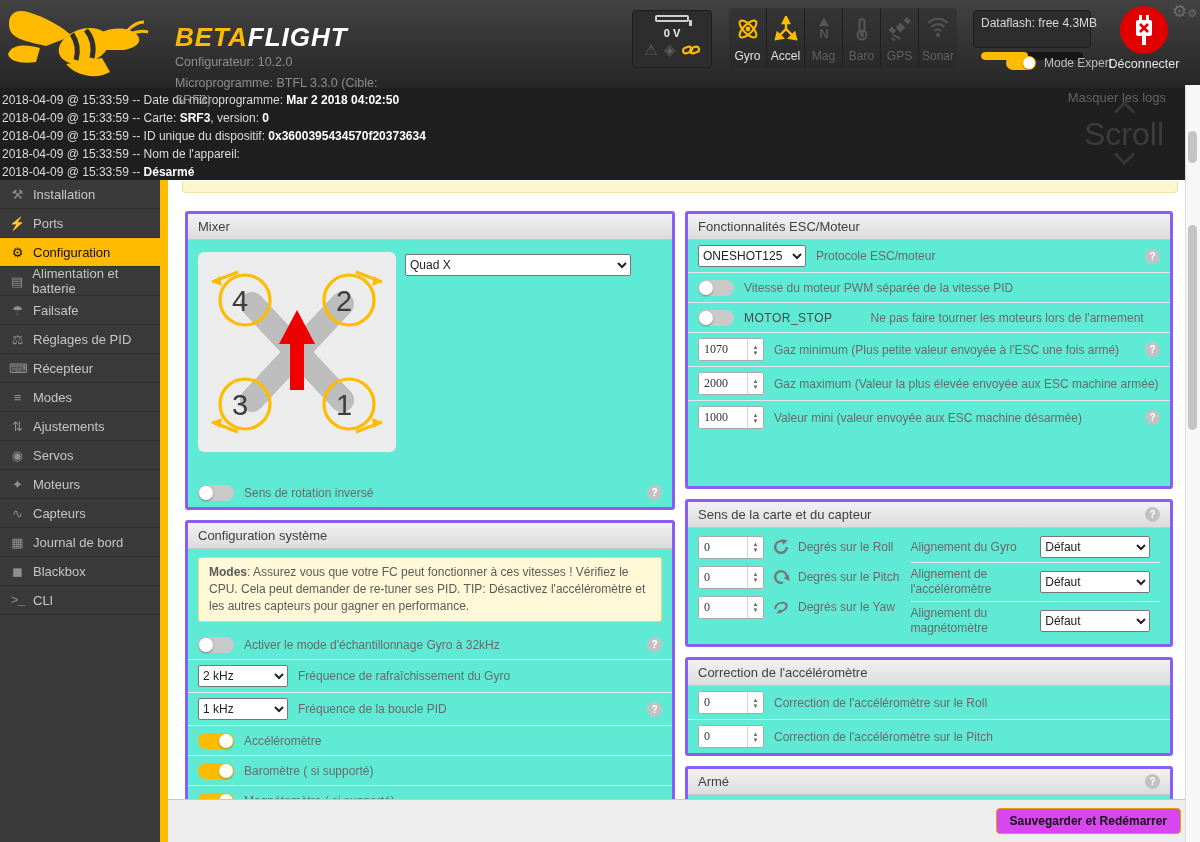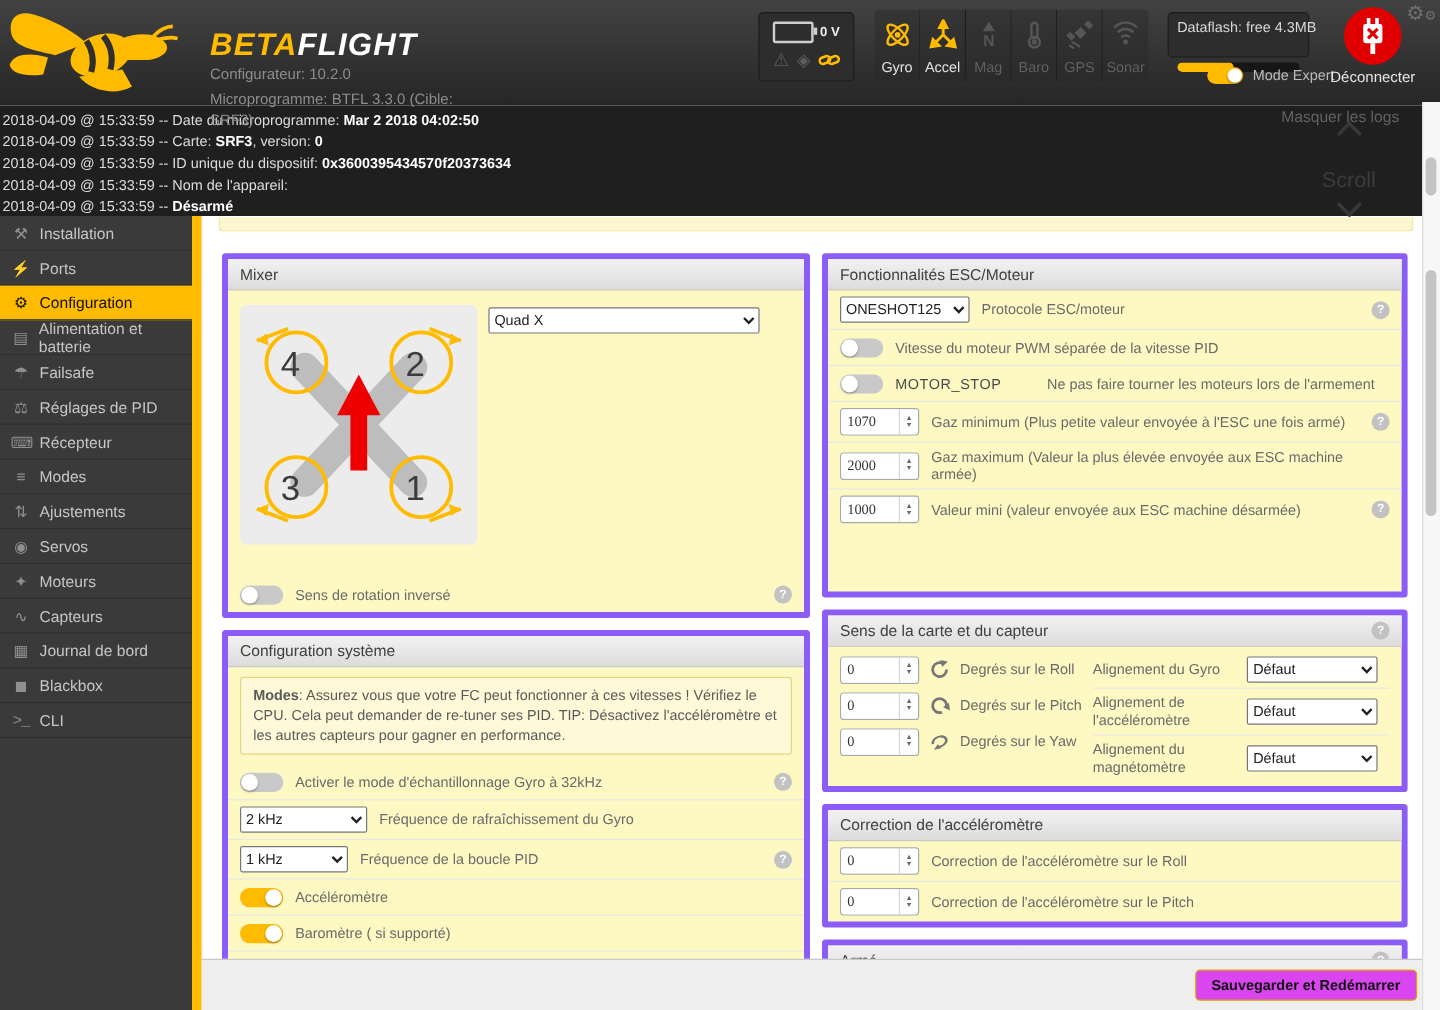--- a/index.html
+++ b/index.html
@@ -11,21 +11,21 @@
     background:linear-gradient(#424242,#262626);}
   .logo{position:absolute;left:6px;top:2px;display:flex;}
   .logo-txt{margin-left:14px;margin-top:22px;}
   .logo-name{font-size:26px;font-weight:bold;font-style:italic;letter-spacing:1px;line-height:26px;}
   .logo-name .beta{color:#ffbb00;}
   .logo-name .flight{color:#fff;}
   .logo-sub{width:228px;font-size:12.5px;color:#8d8d8d;line-height:17px;margin-top:4px;}
 
   .battery-box{position:absolute;left:632px;top:10px;width:80px;height:58px;background:#2d2d2d;
     border:1px solid #1d1d1d;border-radius:4px;padding:4px 0 0 0;box-sizing:border-box;}
-  .bat-row{display:flex;align-items:center;justify-content:center;gap:5px;height:24px;}
+  .bat-row{display:flex;align-items:center;justify-content:center;gap:5px;height:24px;flex-direction:column;}
   .bat-shape{width:30px;height:14px;border:2px solid #cfcfcf;border-radius:2px;position:relative;}
   .bat-shape:after{content:"";position:absolute;right:-5px;top:3px;width:3px;height:6px;background:#cfcfcf;}
   .bat-volt{color:#eee;font-size:11px;font-weight:bold;}
   .bat-icons{display:flex;align-items:center;justify-content:space-around;padding:2px 8px;}
   .bat-icons .gray{color:#5f5f5f;font-size:15px;}
 
   .sensor-bar{position:absolute;left:729px;top:8px;display:flex;}
   .sensor{width:38px;height:60px;background:linear-gradient(#353535,#2a2a2a);border-right:1px solid #1f1f1f;
     display:flex;flex-direction:column;align-items:center;justify-content:space-between;
     padding:8px 0 5px 0;box-sizing:border-box;}
@@ -50,21 +50,21 @@
 
   .gears{position:absolute;right:3px;top:1px;color:#6f6f6f;}
   .gears .g1{font-size:17px;} .gears .g2{font-size:11px;}
 
   
   .log-area{position:absolute;left:0;top:88px;width:1186px;height:92px;background:#1f1f1f;z-index:10;}
   .log-lines{padding:3px 0 0 2px;font-size:12px;color:#dcdcdc;line-height:18px;}
   .log-lines b{color:#fff;}
   .hide-logs{position:absolute;top:2px;right:20px;font-size:13px;color:#626262;cursor:pointer;}
   .scroll-widget{position:absolute;top:12px;right:16px;width:92px;height:72px;text-align:center;color:#3c3c3c;}
-  .scroll-word{font-size:18px;line-height:30px;margin-top:16px;}
+  .scroll-word{font-size:32px;line-height:30px;}
   .chev{width:12px;height:12px;border-left:3px solid #383838;border-top:3px solid #383838;margin:0 auto;}
   .chev.up{transform:rotate(45deg);margin-top:4px;}
   .chev.down{transform:rotate(225deg);margin-top:-2px;}
 
   
   .sidebar{position:absolute;left:0;top:180px;width:160px;bottom:0;background:#3a3a3a;z-index:5;}
   .sitem{height:28px;display:flex;align-items:center;gap:7px;padding-left:9px;
     border-bottom:1px solid #2f2f2f;cursor:pointer;}
   .sitem .icon{width:17px;text-align:center;font-size:13px;color:#8f8f8f;}
   .sitem .label{font-size:13px;color:#c6c6c6;}
@@ -74,21 +74,21 @@
   .accent-stripe{position:absolute;left:160px;top:180px;width:8px;bottom:0;background:#ffbb00;z-index:6;}
 
   
   .content{position:absolute;left:168px;top:180px;right:14px;bottom:0;background:#fff;overflow:hidden;}
   .note-strip{height:11px;margin:1px 8px 0 14px;background:#fdf6cf;border:1px solid #efe1a0;
     border-radius:0 0 4px 4px;border-top:none;}
   .cols{display:flex;gap:10px;margin:18px 13px 0 17px;align-items:flex-start;}
   .col-left{width:490px;flex:none;}
   .col-right{flex:1;}
 
-  .panel{background:#fef9c3;border:5px solid #8b5cf6;border-radius:3px;margin-bottom:10px;}
+  .panel{background:#5eead4;border:3px solid #8b5cf6;border-radius:3px;margin-bottom:10px;}
   .panel-header{background:linear-gradient(#f2f2f2,#dcdcdc);border-bottom:1px solid #c8c8c8;
     padding:5px 10px;font-size:13px;color:#404040;display:flex;align-items:center;}
   .row{display:flex;align-items:center;gap:10px;padding:5px 10px;border-bottom:1px solid #e6e6e6;
     font-size:12px;color:#6a6a6a;min-height:19px;}
   .row.last{border-bottom:none;}
   .help{width:15px;height:15px;border-radius:50%;background:#c2c2c2;color:#fff;font-weight:bold;
     font-size:10px;display:flex;align-items:center;justify-content:center;margin-left:auto;flex:none;}
 
   
   .toggle{width:36px;height:16px;border-radius:9px;background:#c9c9c9;position:relative;flex:none;cursor:pointer;}
@@ -419,21 +419,21 @@
           </div>
         <div class="note"><b>Modes</b><span>: Assurez vous que votre FC peut fonctionner à ces vitesses ! Vérifiez le CPU. Cela peut demander de re-tuner ses PID. TIP: Désactivez l'accéléromètre et les autres capteurs pour gagner en performance.</span></div>
         <div class="row">
           <div class="toggle">
               <div class="knob"></div>
             </div>
           <span>Activer le mode d'échantillonnage Gyro à 32kHz</span>
           <span class="help">?</span>
         </div>
         <div class="row">
-          <select style="width:106px"><option>2 kHz</option></select>
+          <select style="width:90px"><option>2 kHz</option></select>
           <span>Fréquence de rafraîchissement du Gyro</span>
         </div>
         <div class="row">
           <select style="width:90px"><option>1 kHz</option></select>
           <span>Fréquence de la boucle PID</span>
           <span class="help">?</span>
         </div>
         <div class="row">
           <div class="toggle on">
               <div class="knob"></div>

